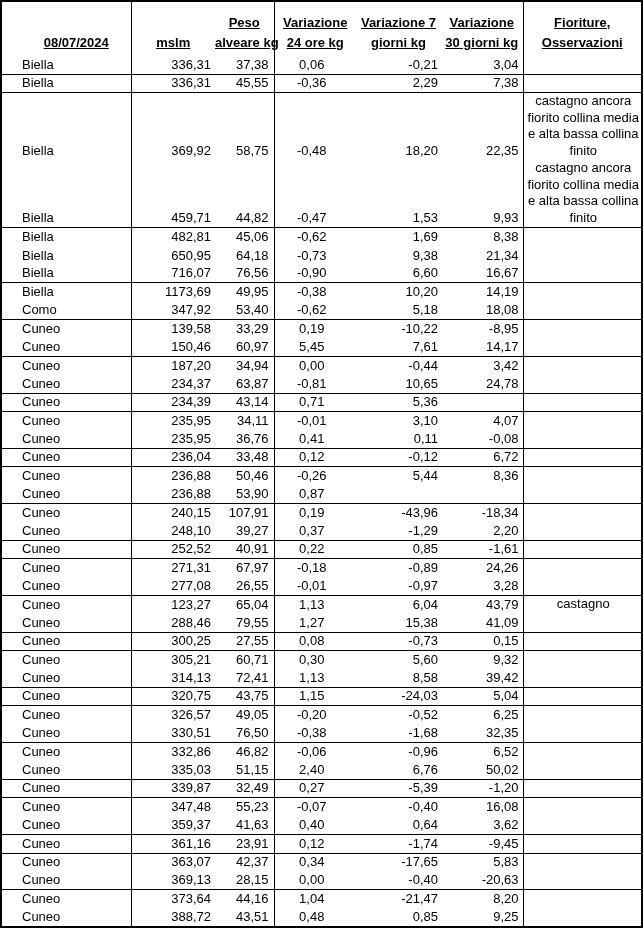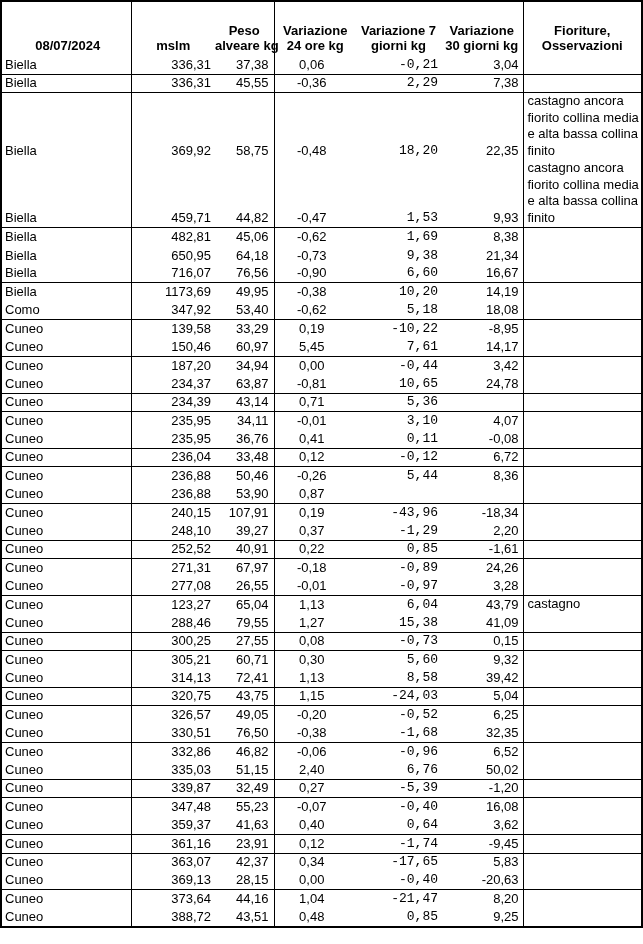--- a/index.html
+++ b/index.html
@@ -15,36 +15,37 @@
     vertical-align: bottom;
     font-size: 13px;
     line-height: 16px;
     padding-bottom: 1px;
   }
   tr.header-row { height: 55px; }
   tr.header-row td {
     font-weight: bold;
     text-align: center;
     white-space: pre;
-    line-height: 15px;
+    line-height: 20px;
     padding-bottom: 3px;
+    text-decoration: underline;
   }
   tr.normal { height: 18.4px; }
   tr.tall   { height: 66px; }
   tr.div > td { border-bottom: 1px solid #000; }
   td.b-r { border-right: 1px solid #000; }
-  td.c-loc  { text-align: left;  padding-left: 3px; }
+  td.c-loc  { text-align: left;  padding-left: 20px; }
   td.c-num  { text-align: right; }
   td.p-mslm { padding-right: 4px; margin-left: 8px; }
   td.p-peso { padding-right: 5px; }
   td.p-v24  { padding-right: 7px; text-align: center; }
-  td.p-v7   { padding-right: 3px; font-family: Liberation Mono, monospace; }
+  td.p-v7   { padding-right: 3px; }
   td.p-v30  { padding-right: 4px; }
   td.c-note {
-    text-align: left;
+    text-align: center;
     padding-left: 4px;
     padding-right: 2px;
     white-space: pre-line;
     line-height: 16.5px;
   }
 </style>
 </head>
 <body>
 
 <table class="tbl">

